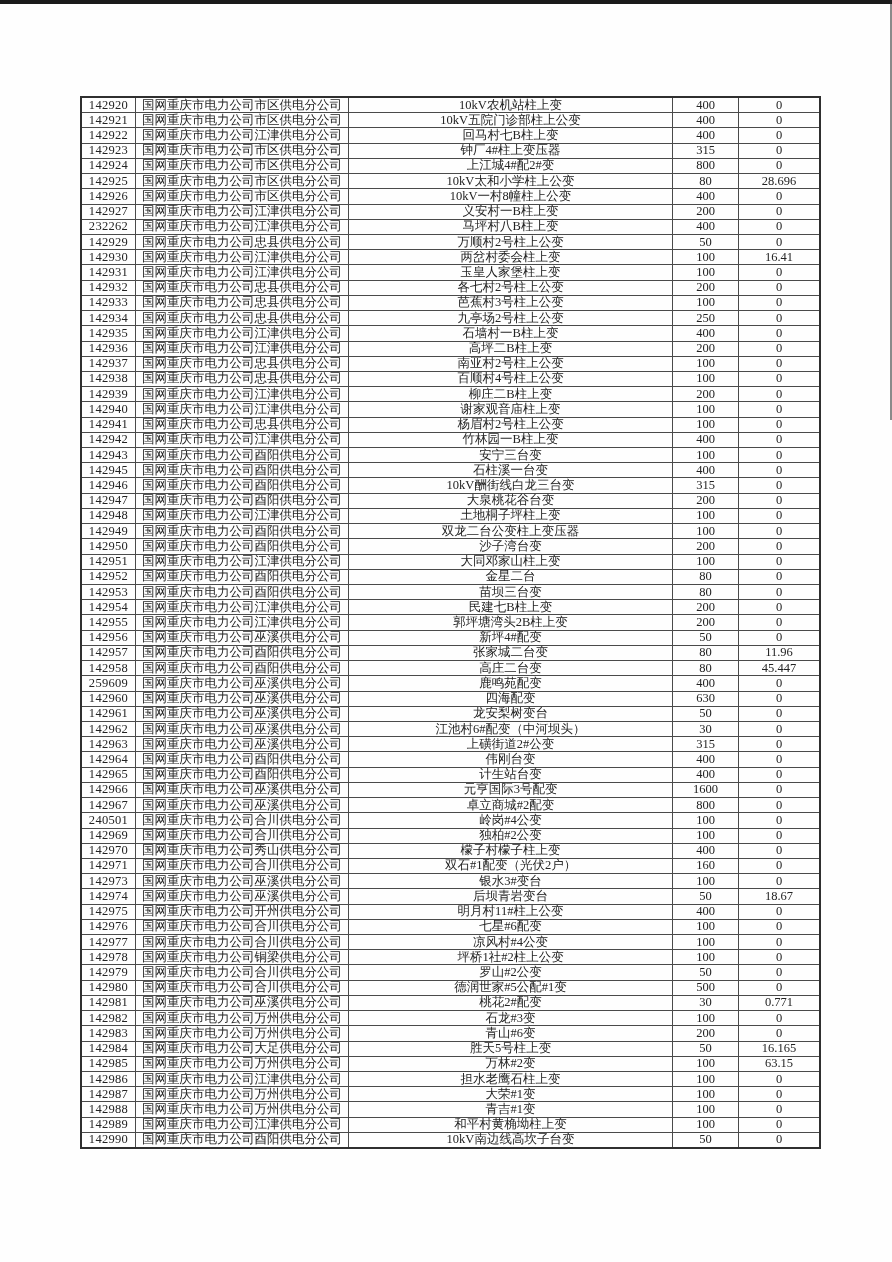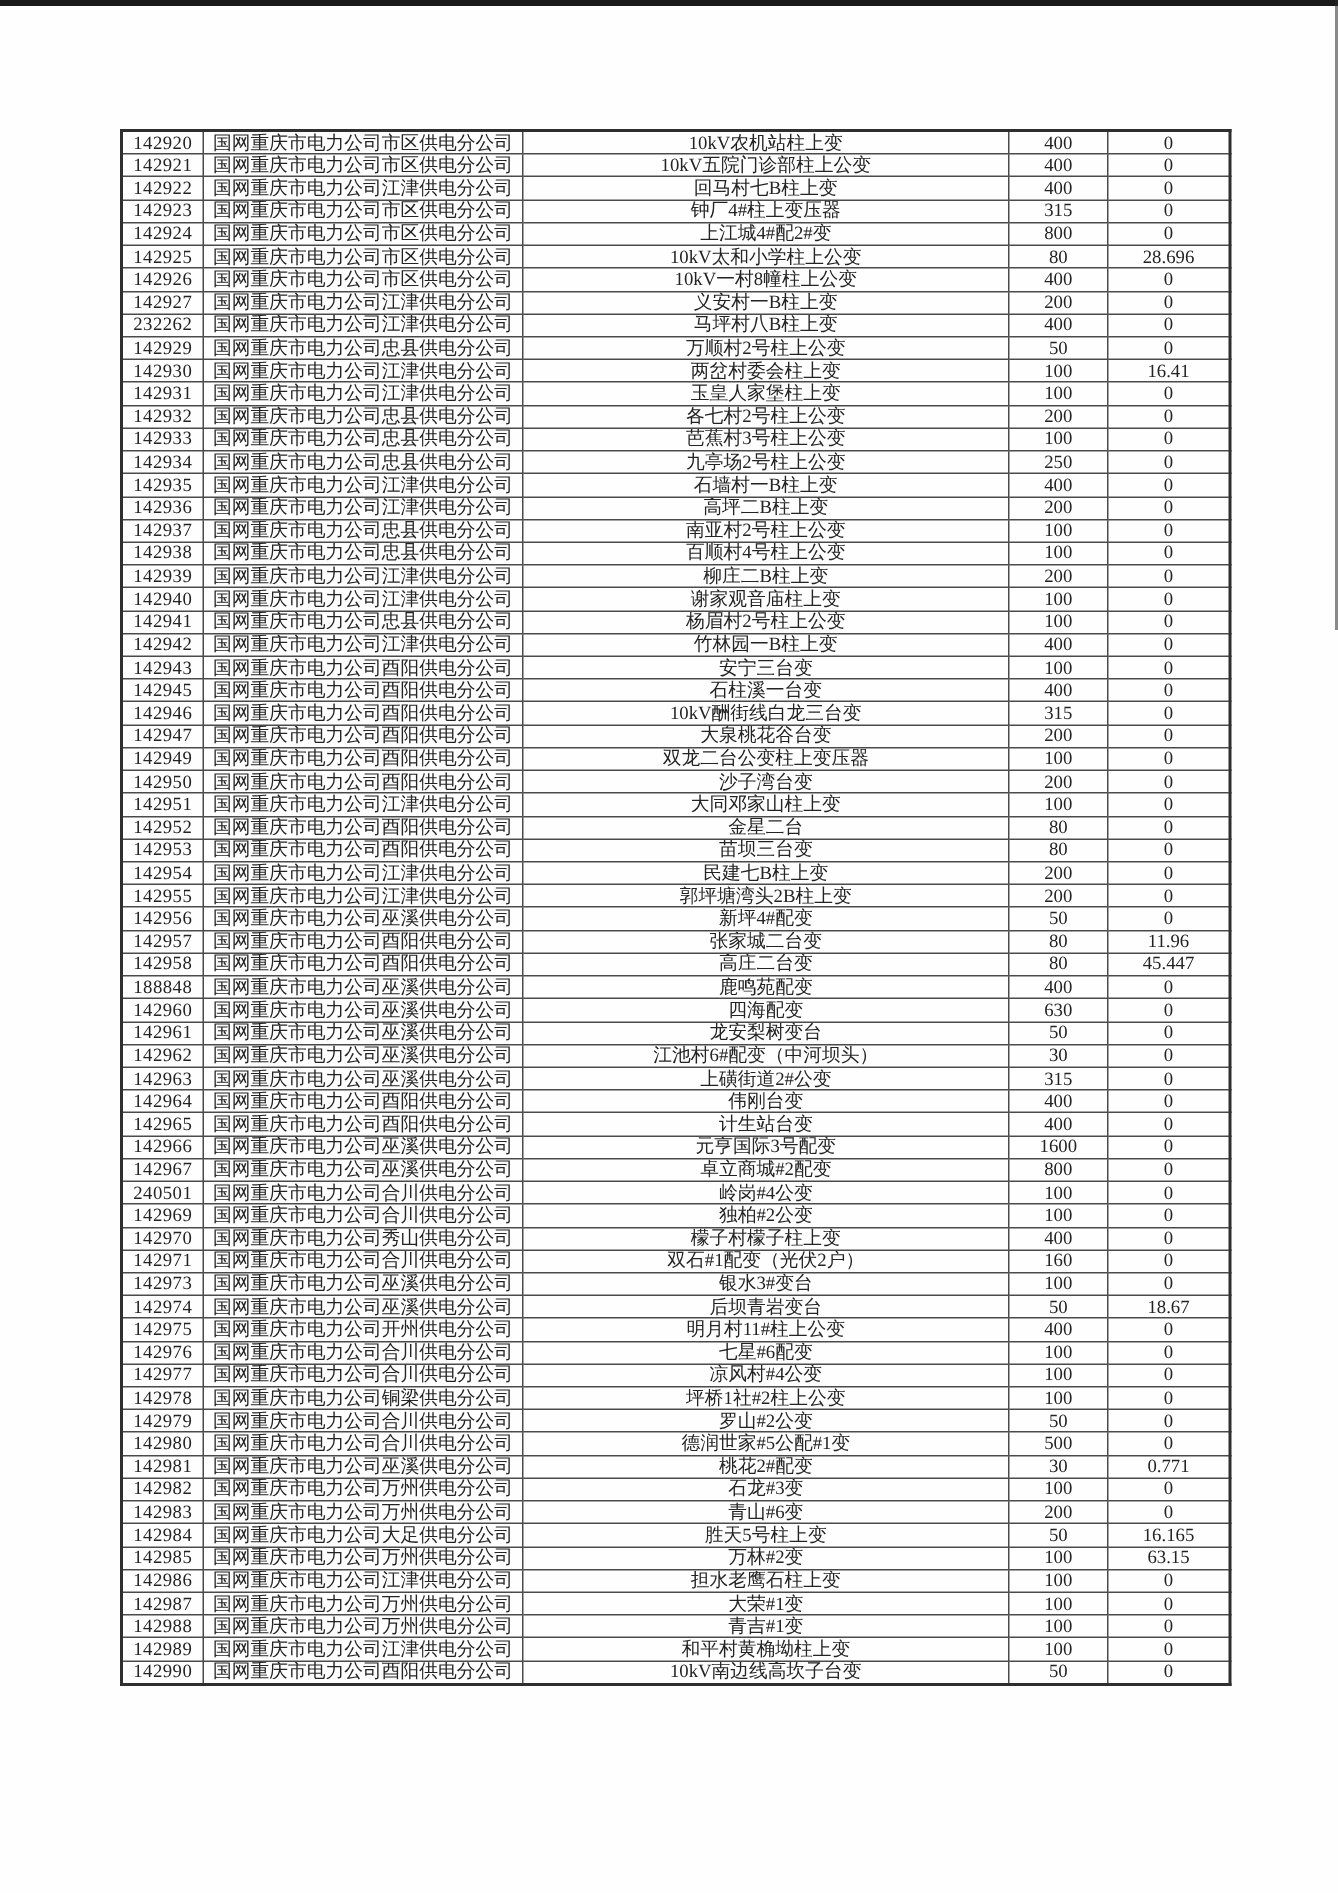--- a/index.html
+++ b/index.html
@@ -21,21 +21,21 @@
   #right-edge {
     position: absolute;
     top: 0; right: 0;
     width: 2px; height: 420px;
     background: #2a2a2a;
     opacity: .55;
   }
   #table-wrap {
     position: absolute;
     left: 80px;
-    top: 86px;
+    top: 96px;
     width: 733px;
   }
   table.grid {
     border-collapse: collapse;
     table-layout: fixed;
     width: 733px;
     border: 2px solid #2f2f2f;
   }
   table.grid td {
     border: 1px solid #4a4a4a;
@@ -276,20 +276,27 @@
           </tr>
 
           <tr>
             <td class="c-id">142947</td>
             <td class="c-comp">国网重庆市电力公司酉阳供电分公司</td>
             <td class="c-name">大泉桃花谷台变</td>
             <td class="c-cap">200</td>
             <td class="c-val">0</td>
           </tr>
 
+          <tr>
+            <td class="c-id">142948</td>
+            <td class="c-comp">国网重庆市电力公司江津供电分公司</td>
+            <td class="c-name">土地桐子坪柱上变</td>
+            <td class="c-cap">100</td>
+            <td class="c-val">0</td>
+          </tr>
 
           <tr>
             <td class="c-id">142949</td>
             <td class="c-comp">国网重庆市电力公司酉阳供电分公司</td>
             <td class="c-name">双龙二台公变柱上变压器</td>
             <td class="c-cap">100</td>
             <td class="c-val">0</td>
           </tr>
 
           <tr>
@@ -358,21 +365,21 @@
 
           <tr>
             <td class="c-id">142958</td>
             <td class="c-comp">国网重庆市电力公司酉阳供电分公司</td>
             <td class="c-name">高庄二台变</td>
             <td class="c-cap">80</td>
             <td class="c-val">45.447</td>
           </tr>
 
           <tr>
-            <td class="c-id">188848</td>
+            <td class="c-id">259609</td>
             <td class="c-comp">国网重庆市电力公司巫溪供电分公司</td>
             <td class="c-name">鹿鸣苑配变</td>
             <td class="c-cap">400</td>
             <td class="c-val">0</td>
           </tr>
 
           <tr>
             <td class="c-id">142960</td>
             <td class="c-comp">国网重庆市电力公司巫溪供电分公司</td>
             <td class="c-name">四海配变</td>

